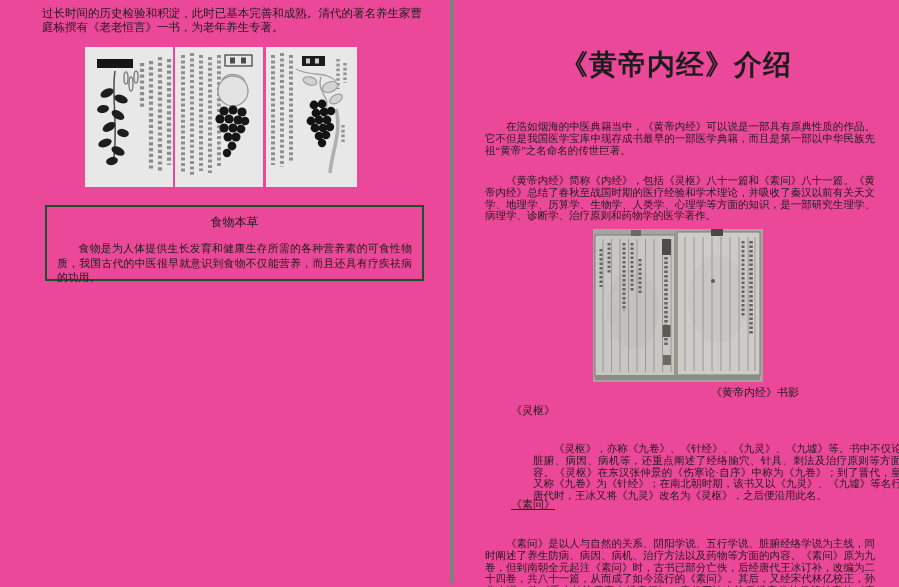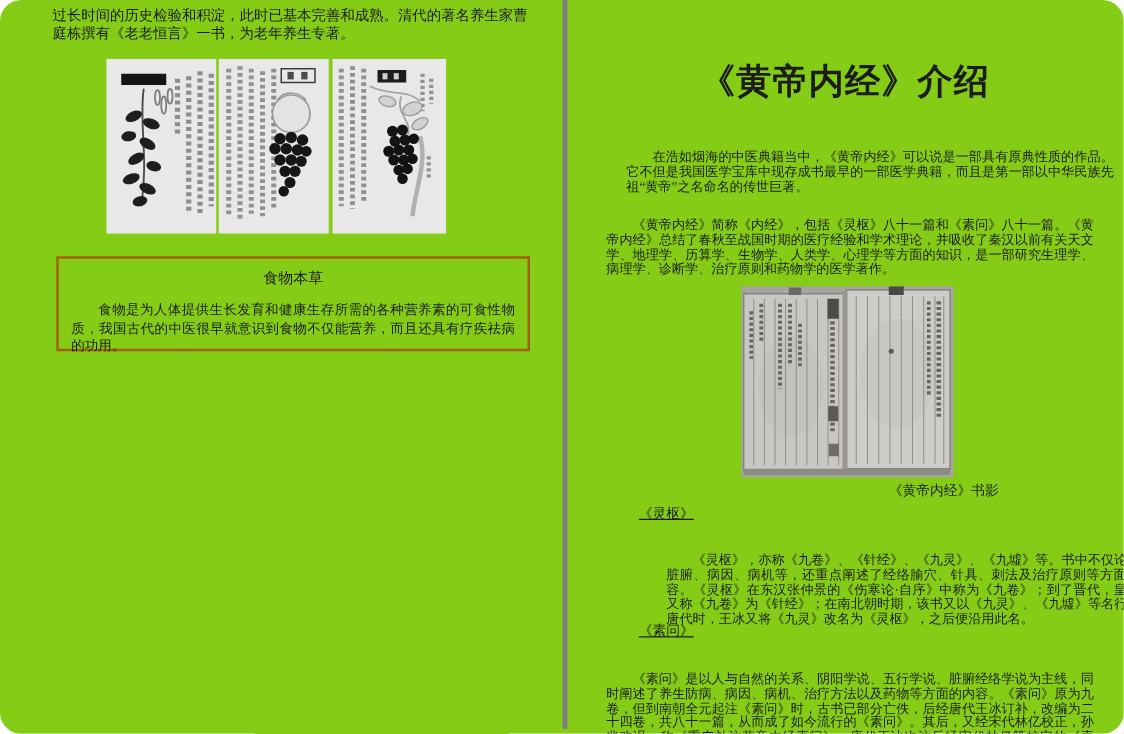--- a/index.html
+++ b/index.html
@@ -1,40 +1,40 @@
 <!DOCTYPE html>
 <html><head>
 <meta charset="utf-8">
 <style>
   html,body{margin:0;padding:0;background:#ffffff;}
   .canvas{
-    position:relative;width:899px;height:587px;background:#84cc16;overflow:hidden;
-    font-family:"Liberation Serif","DejaVu Serif",serif;color:#1c1c1c;border-radius:17px;
+    position:relative;width:899px;height:587px;background:#ec4899;overflow:hidden;
+    font-family:"Liberation Serif","DejaVu Serif",serif;color:#1c1c1c;
   }
   .divider{position:absolute;left:450px;top:0;width:4px;height:583px;background:#7f7f7f;}
 
   
   .intro{position:absolute;left:42px;top:6px;width:380px;margin:0;
          font-size:11.5px;line-height:14px;text-align:justify;}
   .figure-strip{position:absolute;left:85px;top:47px;width:272px;height:140px;}
   .info-box{position:absolute;left:45px;top:205px;width:379px;height:76px;
-            border:2px solid #a16207;box-sizing:border-box;}
+            border:2px solid #14532d;box-sizing:border-box;}
   .info-title{text-align:center;font-size:12px;margin:7px 0 0 0;}
   .info-body{margin:10px 10px 0 10px;font-size:10.8px;line-height:14.5px;
              text-indent:2em;text-align:justify;}
 
   
   .rp-title{position:absolute;left:453px;top:46px;width:446px;margin:0;
             text-align:center;font-size:28px;font-weight:600;letter-spacing:1px;}
   .rp{position:absolute;left:485px;width:390px;margin:0;
       font-size:10.5px;line-height:11.8px;text-align:justify;text-indent:2em;}
-  .p1{top:121px;margin-left:16px;} .p2{top:175px;} .p3{top:443px;margin-left:48px;} .p4{top:538px;}
+  .p1{top:121px;} .p2{top:175px;} .p3{top:443px;margin-left:48px;} .p4{top:538px;}
   .rp-heading{position:absolute;left:485px;width:390px;margin:0;
               font-size:11px;padding-left:26px;box-sizing:border-box;}
-  .h-lingshu{top:403px;text-decoration:underline;} .h-suwen{top:497px;text-decoration:underline;}
+  .h-lingshu{top:403px;} .h-suwen{top:497px;text-decoration:underline;}
   .photo{position:absolute;left:593px;top:229px;width:170px;height:153px;}
   .photo-caption{position:absolute;left:553px;top:385px;width:246px;
                  text-align:right;font-size:11px;}
 </style>
 </head>
 <body>
 
 <div class="canvas">
 
   <div>

